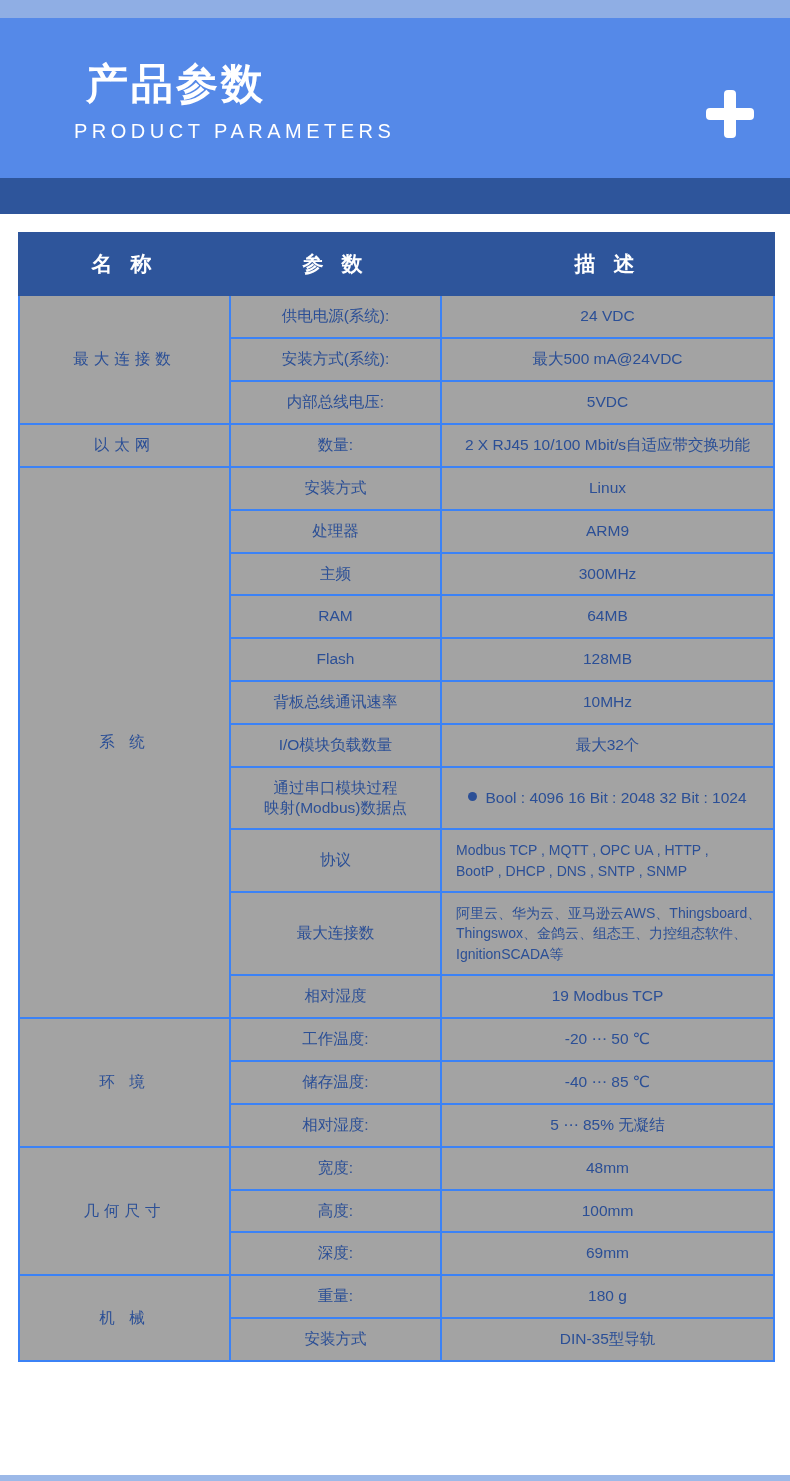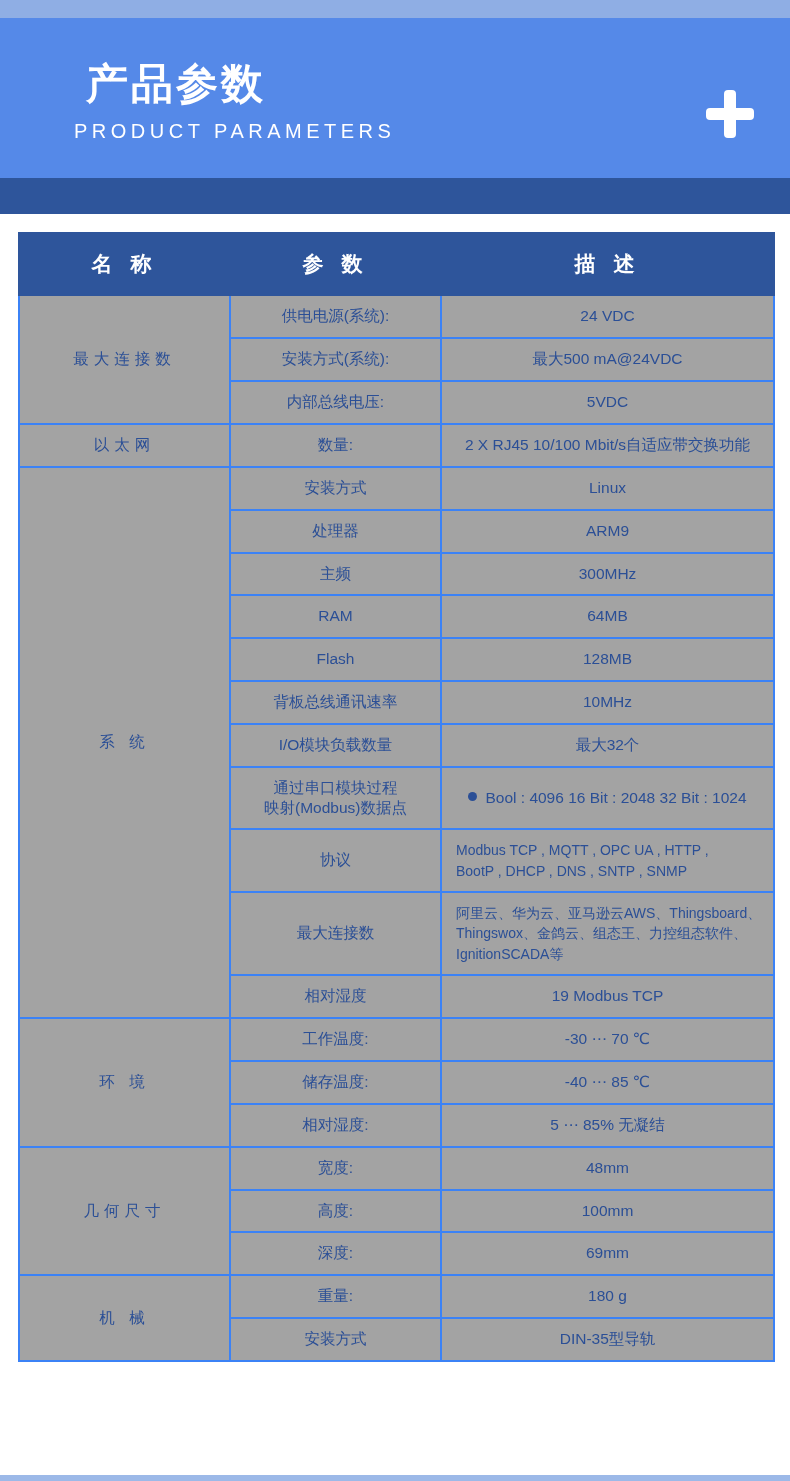--- a/index.html
+++ b/index.html
@@ -195,21 +195,21 @@
             <td class="param">最大连接数</td>
             <td class="desc small">阿里云、华为云、亚马逊云AWS、Thingsboard、Thingswox、金鸽云、组态王、力控组态软件、IgnitionSCADA等</td>
           </tr>
           <tr>
             <td class="param">相对湿度</td>
             <td class="desc">19 Modbus TCP</td>
           </tr>
           <tr>
             <td class="grp" rowspan="3">环 境</td>
             <td class="param">工作温度:</td>
-            <td class="desc">-30 ⋯ 70 ℃</td>
+            <td class="desc">-20 ⋯ 50 ℃</td>
           </tr>
           <tr>
             <td class="param">储存温度:</td>
             <td class="desc">-40 ⋯ 85 ℃</td>
           </tr>
           <tr>
             <td class="param">相对湿度:</td>
             <td class="desc">5 ⋯ 85% 无凝结</td>
           </tr>
           <tr>

